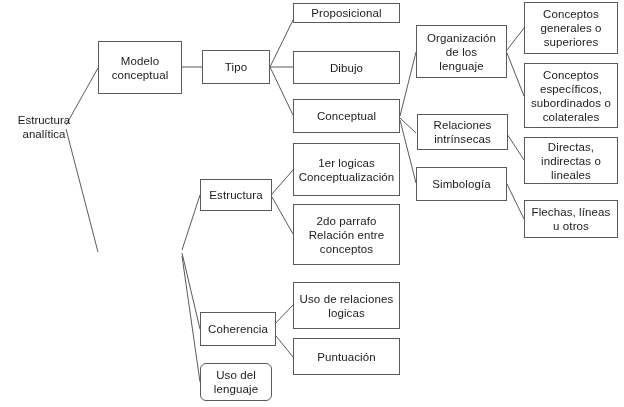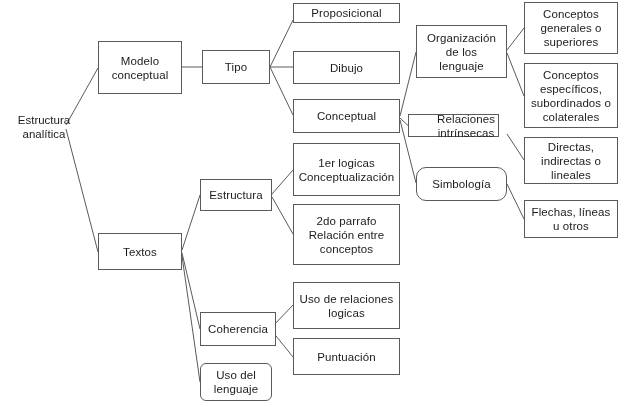--- a/index.html
+++ b/index.html
@@ -123,26 +123,26 @@
   <div class="node" style="left:293px; top:99px; width:107px; height:34px;">
     <span class="node-label">Conceptual</span>
   </div>
 
   <div class="node" style="left:416px; top:25px; width:91px; height:53px;">
     <span class="node-label">Organización
 de los
 lenguaje</span>
   </div>
 
-  <div class="node" style="left:408px; top:114px; width:91px; height:23px;justify-content:flex-end;">
+  <div class="node" style="left:417px; top:114px; width:91px; height:36px;">
     <span class="node-label">Relaciones
 intrínsecas</span>
   </div>
 
-  <div class="node" style="left:416px; top:167px; width:91px; height:34px;border-radius:10px;">
+  <div class="node" style="left:416px; top:167px; width:91px; height:34px;">
     <span class="node-label">Simbología</span>
   </div>
 
   <div class="node" style="left:524px; top:2px; width:94px; height:52px;">
     <span class="node-label">Conceptos
 generales o
 superiores</span>
   </div>
 
   <div class="node" style="left:524px; top:63px; width:94px; height:65px;">
@@ -156,23 +156,20 @@
     <span class="node-label">Directas,
 indirectas o
 lineales</span>
   </div>
 
   <div class="node" style="left:524px; top:200px; width:94px; height:38px;">
     <span class="node-label">Flechas, líneas
 u otros</span>
   </div>
 
-  <div class="node" style="left:98px; top:233px; width:84px; height:37px;">
-    <span class="node-label">Textos</span>
-  </div>
 
   <div class="node" style="left:200px; top:179px; width:72px; height:32px;">
     <span class="node-label">Estructura</span>
   </div>
 
   <div class="node" style="left:293px; top:143px; width:107px; height:53px;">
     <span class="node-label">1er logicas
 Conceptualización</span>
   </div>
 

